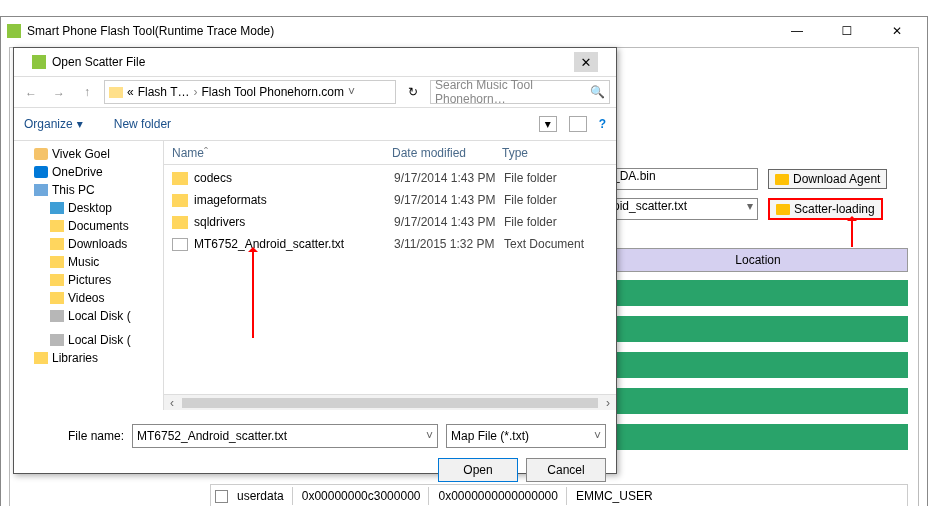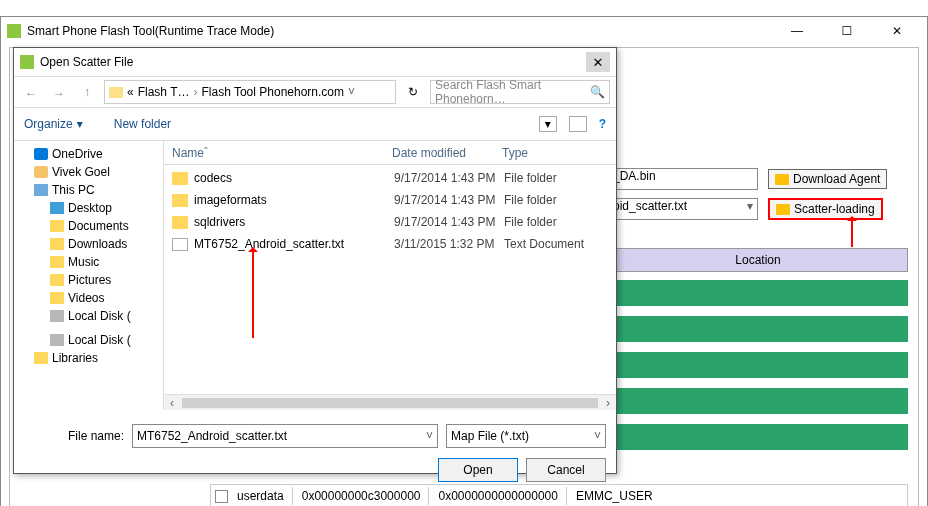--- a/index.html
+++ b/index.html
@@ -26,21 +26,21 @@
 
 .green-rows { margin-top: 8px; }
 .green-row { height: 26px; background: #29a36a; margin-bottom: 10px; }
 
 .userdata-row { position: absolute; bottom: 6px; left: 200px; right: 10px; display: flex; align-items: center; border: 1px solid #ccc; padding: 2px 4px; gap: 1px; }
 .userdata-row .cb { width: 13px; height: 13px; border: 1px solid #888; }
 .userdata-row .cell { border-right: 1px solid #ccc; padding: 2px 8px; }
 
 
 .dialog { position: absolute; top: 30px; left: 12px; width: 604px; height: 427px; border: 1px solid #555; background: #fff; box-shadow: 2px 2px 6px rgba(0,0,0,0.3); }
-.dlg-titlebar { height: 28px; display: flex; align-items: center; padding: 0 6px; background: #fff; justify-content: center; }
+.dlg-titlebar { height: 28px; display: flex; align-items: center; padding: 0 18px; background: #fff; justify-content: center; }
 .dlg-titlebar .dlg-icon { width: 14px; height: 14px; background: #8dc63f; margin-right: 6px; }
 .dlg-titlebar .dlg-title { flex: 1; }
 .dlg-titlebar .dlg-close { width: 24px; height: 20px; background: #d9d9d9; display: flex; align-items: center; justify-content: center; font-size: 13px; }
 
 .dlg-nav { height: 32px; display: flex; align-items: center; border-top: 1px solid #ddd; border-bottom: 1px solid #ddd; padding: 0 6px; gap: 6px; }
 .nav-arrow { width: 22px; height: 22px; display: flex; align-items: center; justify-content: center; color: #888; }
 .breadcrumb { flex: 1; border: 1px solid #ccc; height: 24px; display: flex; align-items: center; padding: 0 4px; gap: 4px; }
 .breadcrumb .folder-sm { width: 14px; height: 11px; background: #ffe08a; }
 .breadcrumb .sep { color: #888; }
 .breadcrumb .bc-combo { width: 14px; color: #666; }
@@ -173,47 +173,47 @@
       <div class="breadcrumb">
         <span class="folder-sm"></span>
         <span>«</span>
         <span>Flash T…</span>
         <span class="sep">›</span>
         <span>Flash Tool Phonehorn.com</span>
         <span class="bc-combo">˅</span>
       </div>
       <div class="refresh-btn">↻</div>
       <div class="search-box">
-        <span>Search Flash Smart Phonehorn…</span>
+        <span>Search Music Tool Phonehorn…</span>
         <span class="mag">🔍</span>
       </div>
     </div>
 
     <div class="dlg-toolbar">
       <div class="toolbar-item">
         <span>Organize</span>
         <span>▾</span>
       </div>
       <div class="toolbar-item">New folder</div>
       <div class="toolbar-right">
         <div class="tb-icon" style="display:flex;align-items:center;justify-content:center;">▾</div>
         <div class="tb-icon"></div>
         <div style="color:#0078d7;font-weight:bold;">?</div>
       </div>
     </div>
 
     <div class="dlg-content">
       <div class="tree">
         <div class="tree-item l1">
+            <span class="tree-icon ic-user"></span>
+            <span>Vivek Goel</span>
+          </div>
+        <div class="tree-item l1">
             <span class="tree-icon ic-onedrive"></span>
             <span>OneDrive</span>
-          </div>
-        <div class="tree-item l1">
-            <span class="tree-icon ic-user"></span>
-            <span>Vivek Goel</span>
           </div>
         <div class="tree-item l1">
             <span class="tree-icon ic-pc"></span>
             <span>This PC</span>
           </div>
         <div class="tree-item l2">
             <span class="tree-icon ic-desktop"></span>
             <span>Desktop</span>
           </div>
         <div class="tree-item l2">

